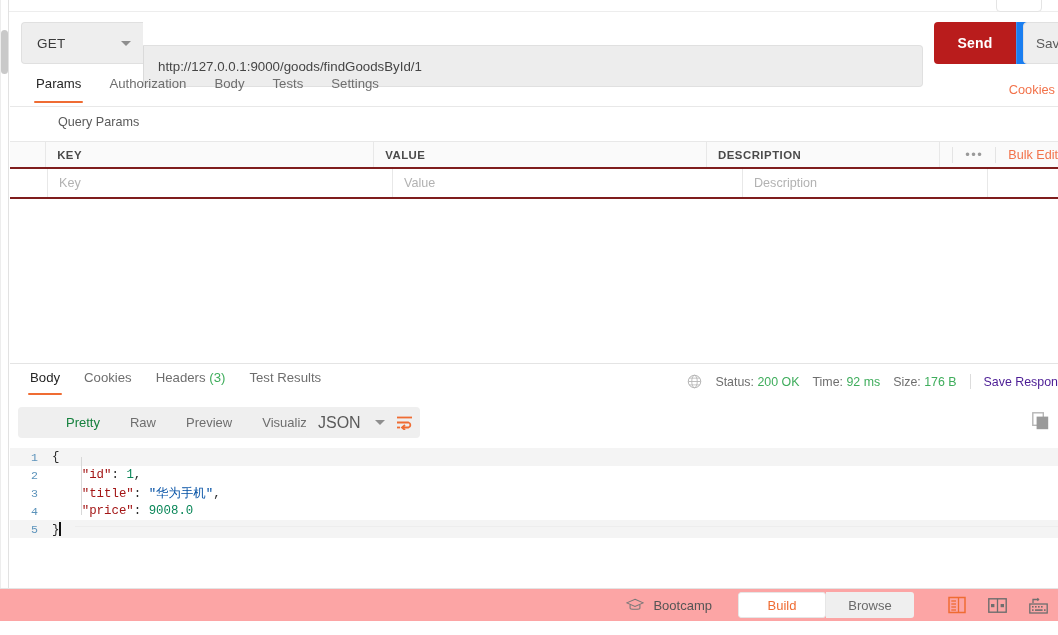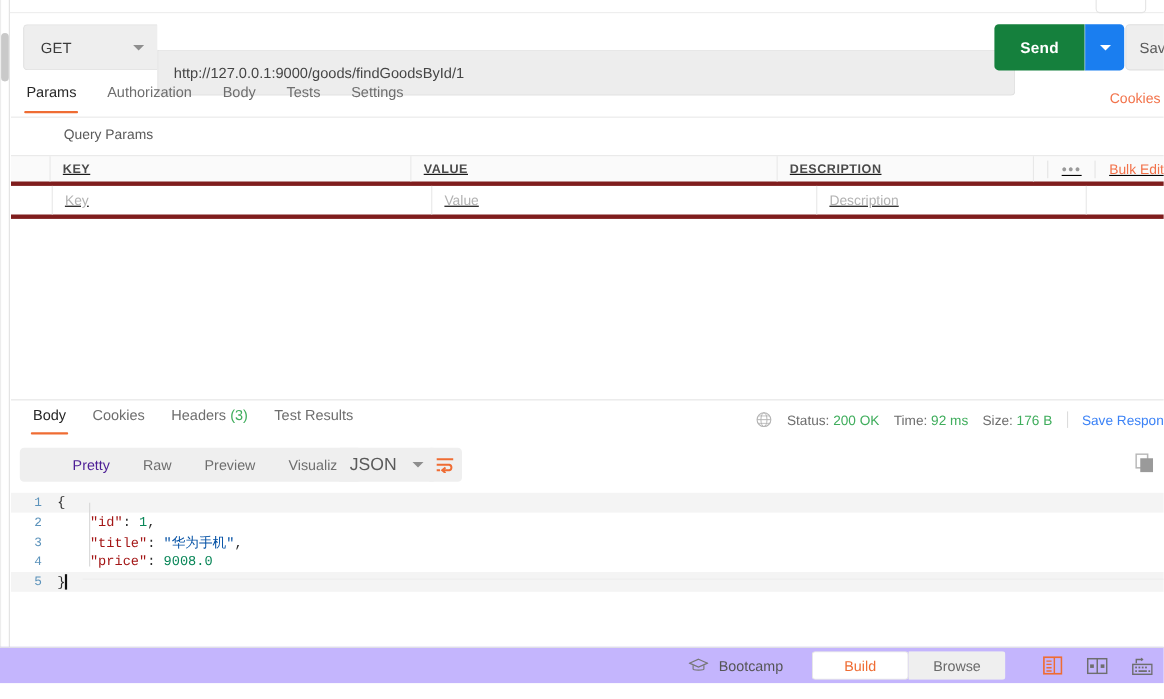--- a/index.html
+++ b/index.html
@@ -52,61 +52,61 @@
     background:#ededed; border:1px solid #e0e0e0; border-left:1px solid #dadada;
     border-radius:0 4px 4px 0;
     display:flex; align-items:center; padding:0 14px;margin-top:23px;
   }
   .url-text { font-size:13.3px; color:#454545; white-space:nowrap; }
 
   .send-wrap {
     position:absolute; left:894px; top:0; height:42px; display:flex; align-items:stretch;
   }
   .send-btn {
-    width:82px; background:#15803d; color:#fff; border:none;
+    width:82px; background:#b91c1c; color:#fff; border:none;
     border-radius:4px 0 0 4px; font-family:inherit; font-size:14px; font-weight:bold;
-    letter-spacing:.2px; cursor:pointer;
+    letter-spacing:.2px; cursor:pointer;margin-left:30px;
   }
   .send-split {
     width:36px; background:#1a7ef0; border-radius:0 4px 4px 0;
     border-left:1px solid #3f93f3; display:flex; align-items:center; justify-content:center;
     cursor:pointer;
   }
   .send-split .caret-dn { border-top-color:#ffffff; }
   .save-btn {
     position:absolute; left:1013px; top:0; width:62px; height:42px;
     background:#eeeeee; border:1px solid #e0e0e0; border-radius:4px 0 0 4px;
     color:#5a5a5a; font-family:inherit; font-size:13.5px; cursor:pointer;
     display:flex; align-items:center; justify-content:flex-start; padding-left:12px;
   }
 
   
   .req-tabs {
     position:absolute; left:10px; top:74px; right:0; height:33px;
     border-bottom:1px solid #e8e8e8;
-    display:flex; align-items:flex-start; 
+    display:flex; align-items:flex-start; padding-left:12px;
   }
   .rtab {
     position:relative; font-size:13.2px; color:#6e6e6e; padding:2px 14px 11px 14px;
     cursor:pointer; white-space:nowrap;
   }
   .rtab.active { color:#262626; }
   .rtab.active::after {
     content:""; position:absolute; left:12px; right:12px; bottom:-1px; height:2.5px;
     background:#ef6c33; border-radius:2px;
   }
   .cnt { color:#3fad5c; }
   .cookies-link {
     position:absolute; right:3px; top:82px; font-size:12.8px; color:#f2724a; cursor:pointer;
   }
 
   
   .qp-label { position:absolute; left:23px; top:115px; font-size:12.6px; color:#5a5a5a;margin-left:35px; }
   .params-table { position:absolute; left:10px; top:141px; right:0; }
-  .ptr { display:flex; height:28px; border-top:1px solid #e8e8e8; border-bottom:4px solid #7f1d1d;text-decoration:underline; }
+  .ptr { display:flex; height:28px; border-top:1px solid #e8e8e8; border-bottom:2px solid #7f1d1d; }
   .ptr.head { background:#fafafa; }
   .ptr.body-row { height:30px; border-top:none; }
   .pcell-check { width:38px; border-right:1px solid #e8e8e8; }
   .pcell {
     display:flex; align-items:center; padding:0 0 0 11px;
     border-right:1px solid #e8e8e8; font-size:11.4px;
   }
   .pcell.key { width:345px; }
   .pcell.value { width:350px; }
   .pcell.desc { width:245px; }
@@ -135,30 +135,30 @@
   .restab.active::after {
     content:""; position:absolute; left:10px; right:10px; bottom:0; height:2.5px;
     background:#ef6c33; border-radius:2px;
   }
   .resp-meta {
     position:absolute; right:0; top:374px; display:flex; align-items:center; gap:13px;
     font-size:12.4px; color:#6e6e6e;
   }
   .resp-meta .good { color:#3fad5c; }
   .meta-sep { width:1px; height:15px; background:#dcdcdc; }
-  .save-resp { color:#3b82f6; white-space:nowrap; cursor:pointer; }
+  .save-resp { color:#4c1d95; white-space:nowrap; cursor:pointer; }
   .globe-ic { width:15px; height:15px; opacity:.55; }
 
   .resp-toolbar { position:absolute; left:10px; top:407px; right:0; height:32px; }
   .seg {
     position:absolute; left:8px; top:0; height:31px; background:#efefef; border-radius:4px;
     display:flex; align-items:center;
   }
   .seg-item { font-size:13px; color:#6e6e6e; padding:0 15px; cursor:pointer; }
-  .seg-item.active { color:#4c1d95;padding-left:48px; }
+  .seg-item.active { color:#15803d;padding-left:48px; }
   .fmt-drop {
     position:absolute; left:296px; top:0; height:31px; background:#efefef; border-radius:4px;
     display:flex; align-items:center; gap:14px; padding:0 12px; cursor:pointer;
   }
   .fmt-drop span { font-size:16px; color:#5a5a5a; }
   .wrap-btn {
     position:absolute; left:378px; top:0; width:32px; height:31px; background:#efefef;
     border-radius:4px; display:flex; align-items:center; justify-content:center; cursor:pointer;
   }
   .copy-btn { position:absolute; right:9px; top:5px; cursor:pointer; }
@@ -177,21 +177,21 @@
   }
   .k-key { color:#a31515; }
   .k-str { color:#0451a5; }
   .k-num { color:#098658; }
   .k-pun { color:#2b2b2b; }
   .code-underline { position:absolute; left:65px; right:0; top:78px; height:1px; background:#ededed; }
 
   
   .statusbar {
     position:absolute; left:0; bottom:0; width:1058px; height:33px;
-    background:#c4b5fd; border-top:1px solid #e4e4e4;
+    background:#fca5a5; border-top:1px solid #e4e4e4;
     display:flex; align-items:center; justify-content:flex-end; gap:0; padding-right:10px;
   }
   .bootcamp { display:flex; align-items:center; gap:9px; font-size:13px; color:#555; cursor:pointer; margin-right:26px; }
   .bb-toggle { display:flex; align-items:stretch; height:26px; border-radius:3px; overflow:hidden; }
   .bb-item {
     width:88px; display:flex; align-items:center; justify-content:center;
     font-size:13px; cursor:pointer;
   }
   .bb-item.active { background:#fff; color:#ef6c33; border:1px solid #e6e6e6; border-radius:3px; }
   .bb-item.inactive { background:#efefef; color:#6a6a6a; }

